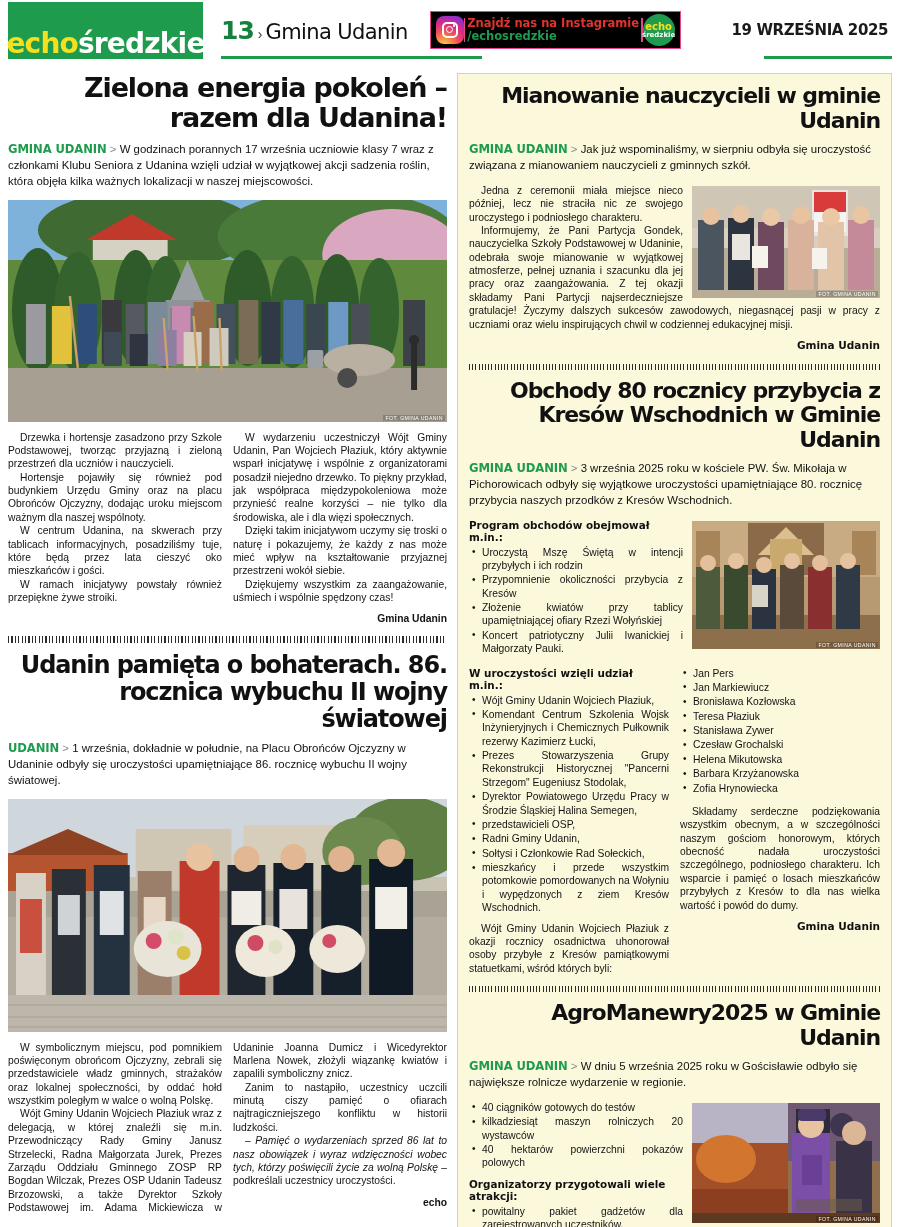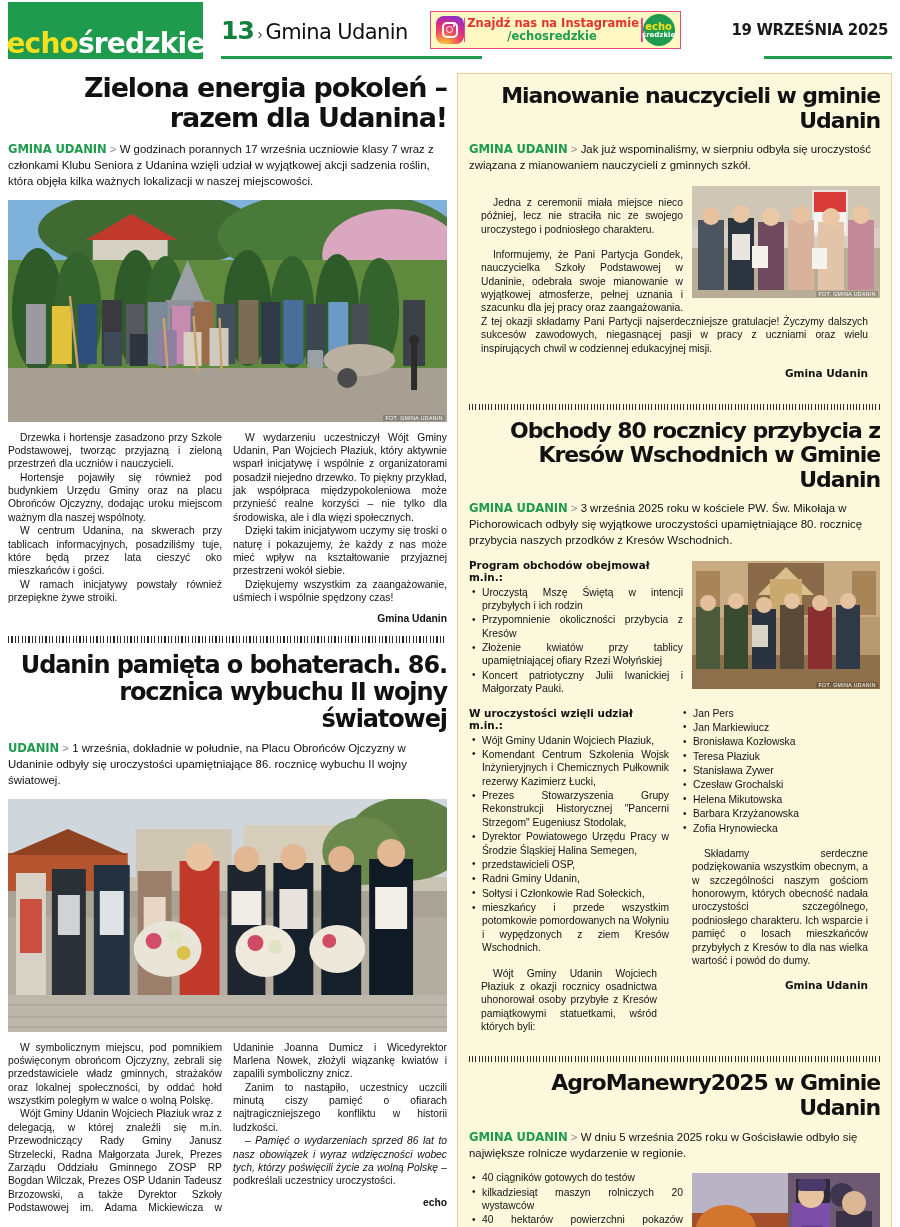--- a/index.html
+++ b/index.html
@@ -76,21 +76,21 @@
   }
 
   .ig-box {
     margin-left: 22px;
     border: 1.5px solid #e8468a;
     height: 36px;
     display: flex;
     align-items: center;
     padding: 0 5px;
     flex: 0 0 auto;
-    background: #fef9c3;
+    background: #000000;
   }
   .ig-icon {
     width: 28px; height: 28px;
     border-radius: 8px;
     background:
       radial-gradient(circle at 28% 108%, #fdd55a 0%, #f7a03c 18%, #ef4e5e 42%, #d92e7f 62%, #a02dbb 82%, #5b3fe0 100%);
     display: flex; align-items: center; justify-content: center;
     flex: 0 0 auto;
   }
   .ig-inner {
@@ -117,21 +117,21 @@
     border-radius: 50%;
     top: 0.4px; right: 0.4px;
   }
   .ig-sep { width: 1.5px; height: 24px; background: #e8468a; flex: 0 0 auto; }
   .ig-lines {
     display: flex; flex-direction: column; justify-content: center;
     line-height: 1.12;
     padding: 0 2px;
   }
   .ig-l1 { color: #e2342c; font-weight: bold; font-size: 11.5px; font-family: "DejaVu Sans", sans-serif; white-space: nowrap; }
-  .ig-l2 { color: #1f9b4e; font-weight: bold; font-size: 11.5px; font-family: "DejaVu Sans", sans-serif; white-space: nowrap; margin-left: 40px; }
+  .ig-l2 { color: #1f9b4e; font-weight: bold; font-size: 11.5px; font-family: "DejaVu Sans", sans-serif; white-space: nowrap; }
   .ig-badge {
     width: 32px; height: 32px; border-radius: 50%;
     background: #1f9b4e;
     display: flex; flex-direction: column; align-items: center; justify-content: center;
     line-height: 1;
     flex: 0 0 auto;
   }
   .ig-badge-1 { color: #f5e020; font-weight: bold; font-size: 10px; font-family: "DejaVu Sans", sans-serif; }
   .ig-badge-2 { color: #ffffff; font-weight: bold; font-size: 7px; font-family: "DejaVu Sans", sans-serif; }
 
@@ -275,21 +275,21 @@
     margin: 2px 0 6px 9px;
   }
   .r-text-col {
     font-family: "Liberation Sans", sans-serif;
     font-size: 10.3px;
     line-height: 1.30;
     text-align: justify;
     color: #121212;
     hyphens: auto;
   }
-  .r-text-col p { margin: 12px; text-indent: 12px; }
+  .r-text-col p { margin: 0; text-indent: 12px; }
   .list-head {
     font-family: "DejaVu Sans", sans-serif;
     font-weight: bold;
     font-size: 10.4px;
     margin: 0 0 3px 0;
     color: #111;
   }
   ul.tight {
     margin: 0 0 7px 0;
     padding-left: 13px;

